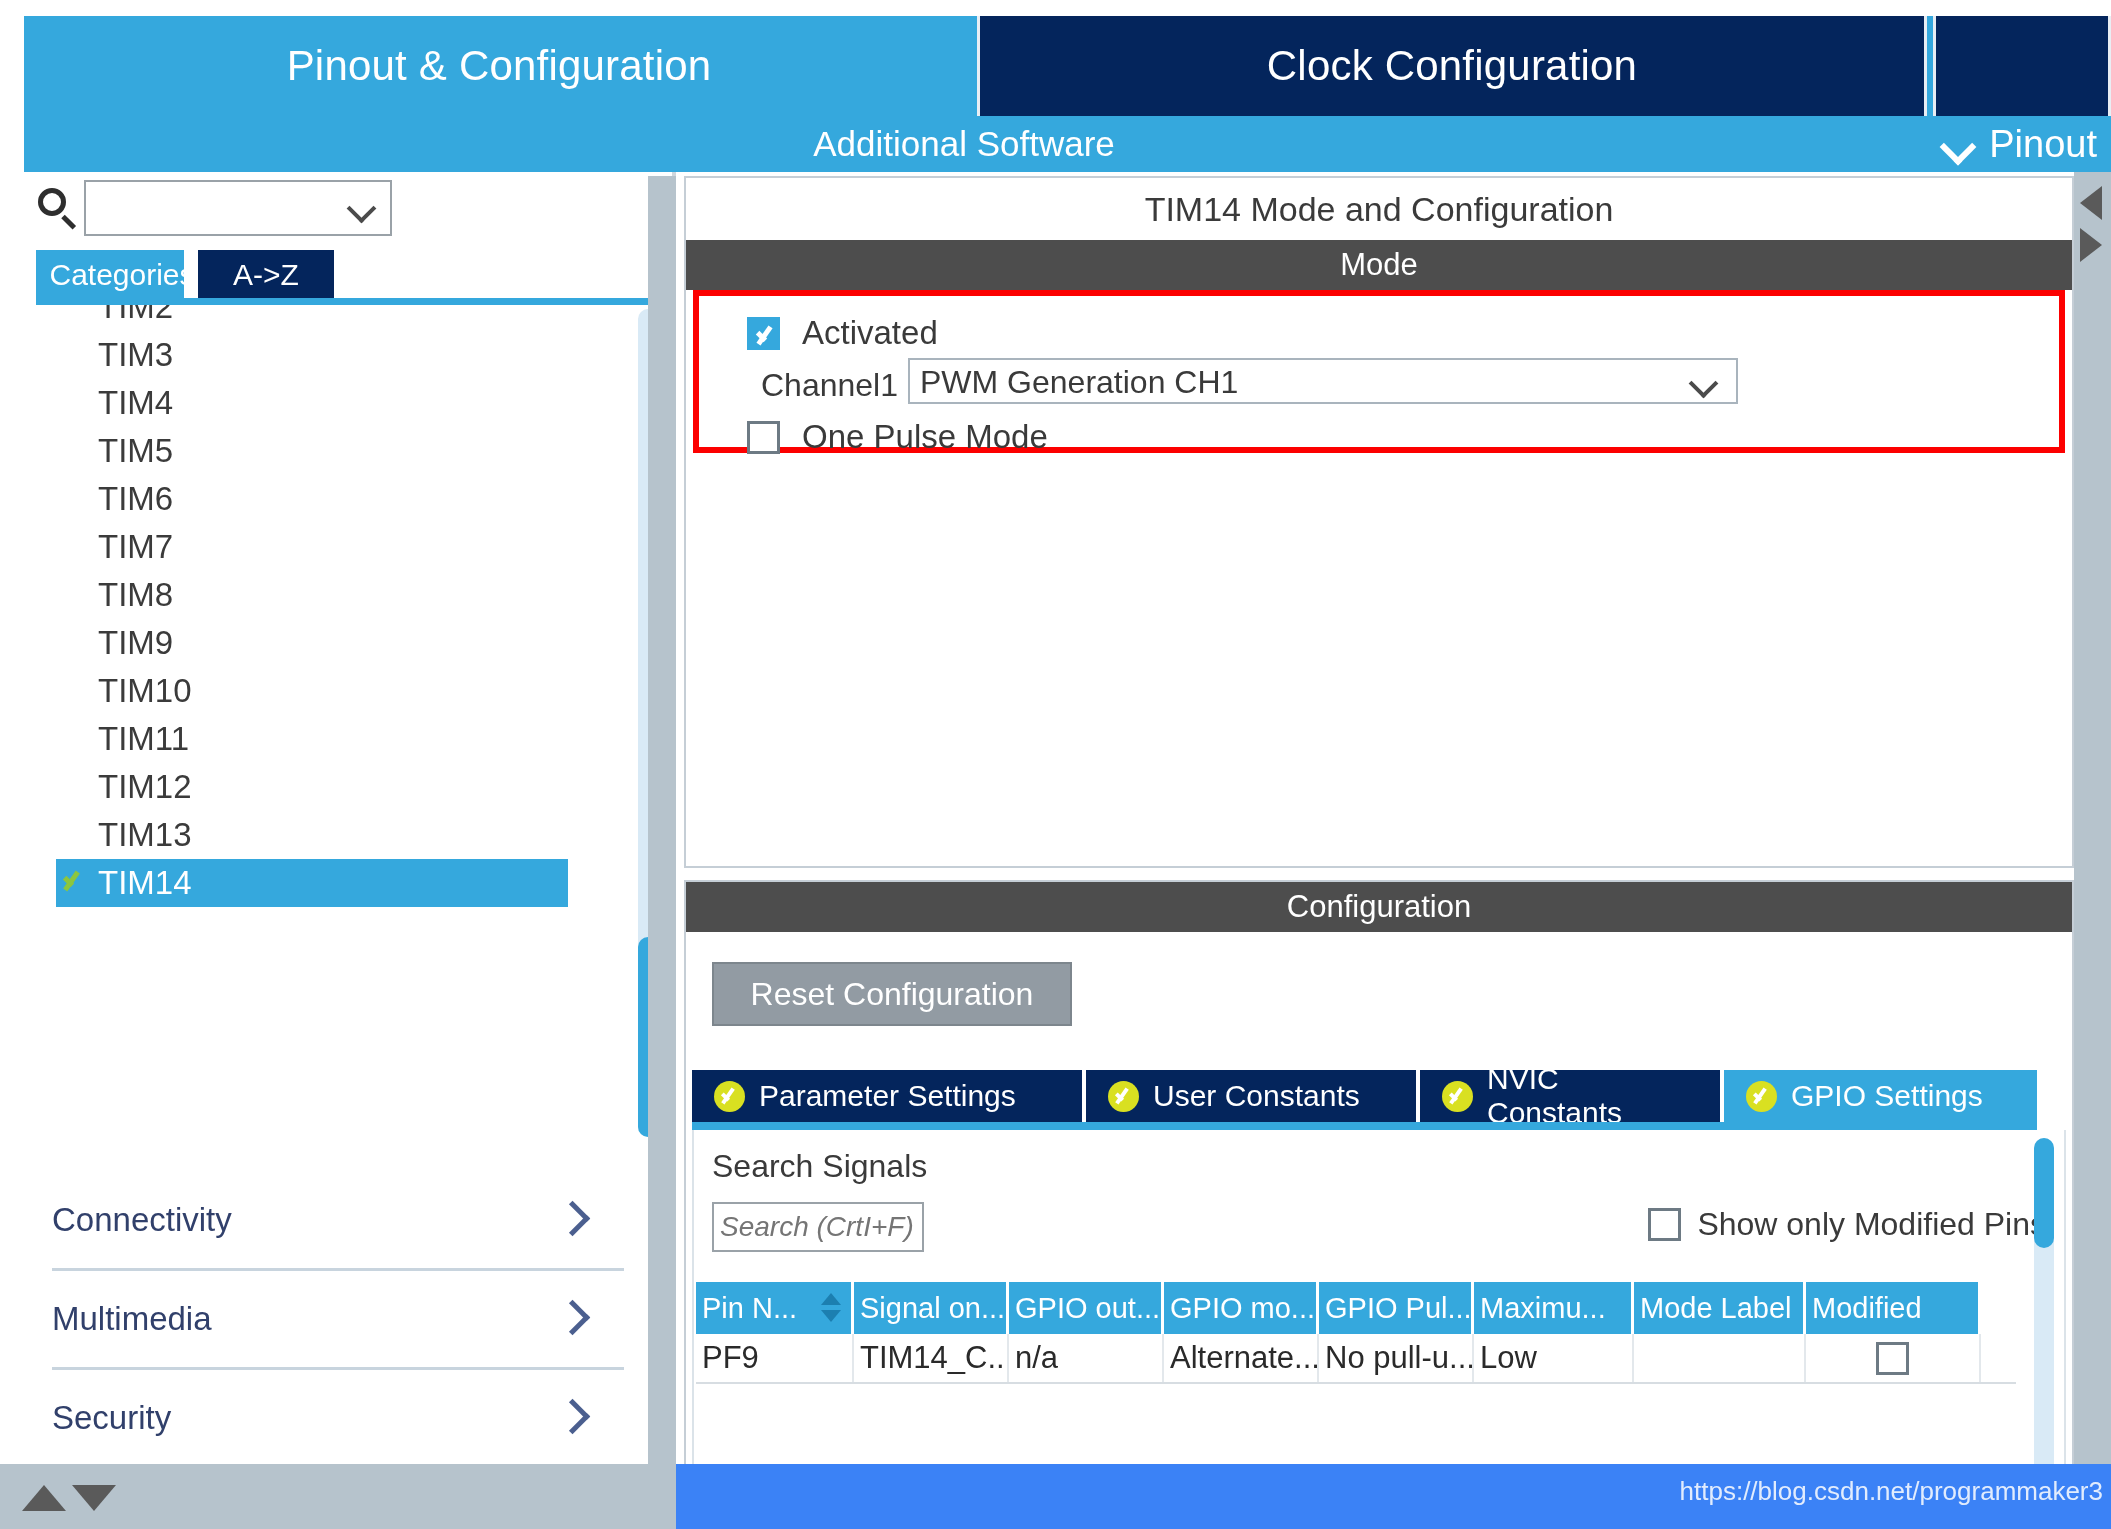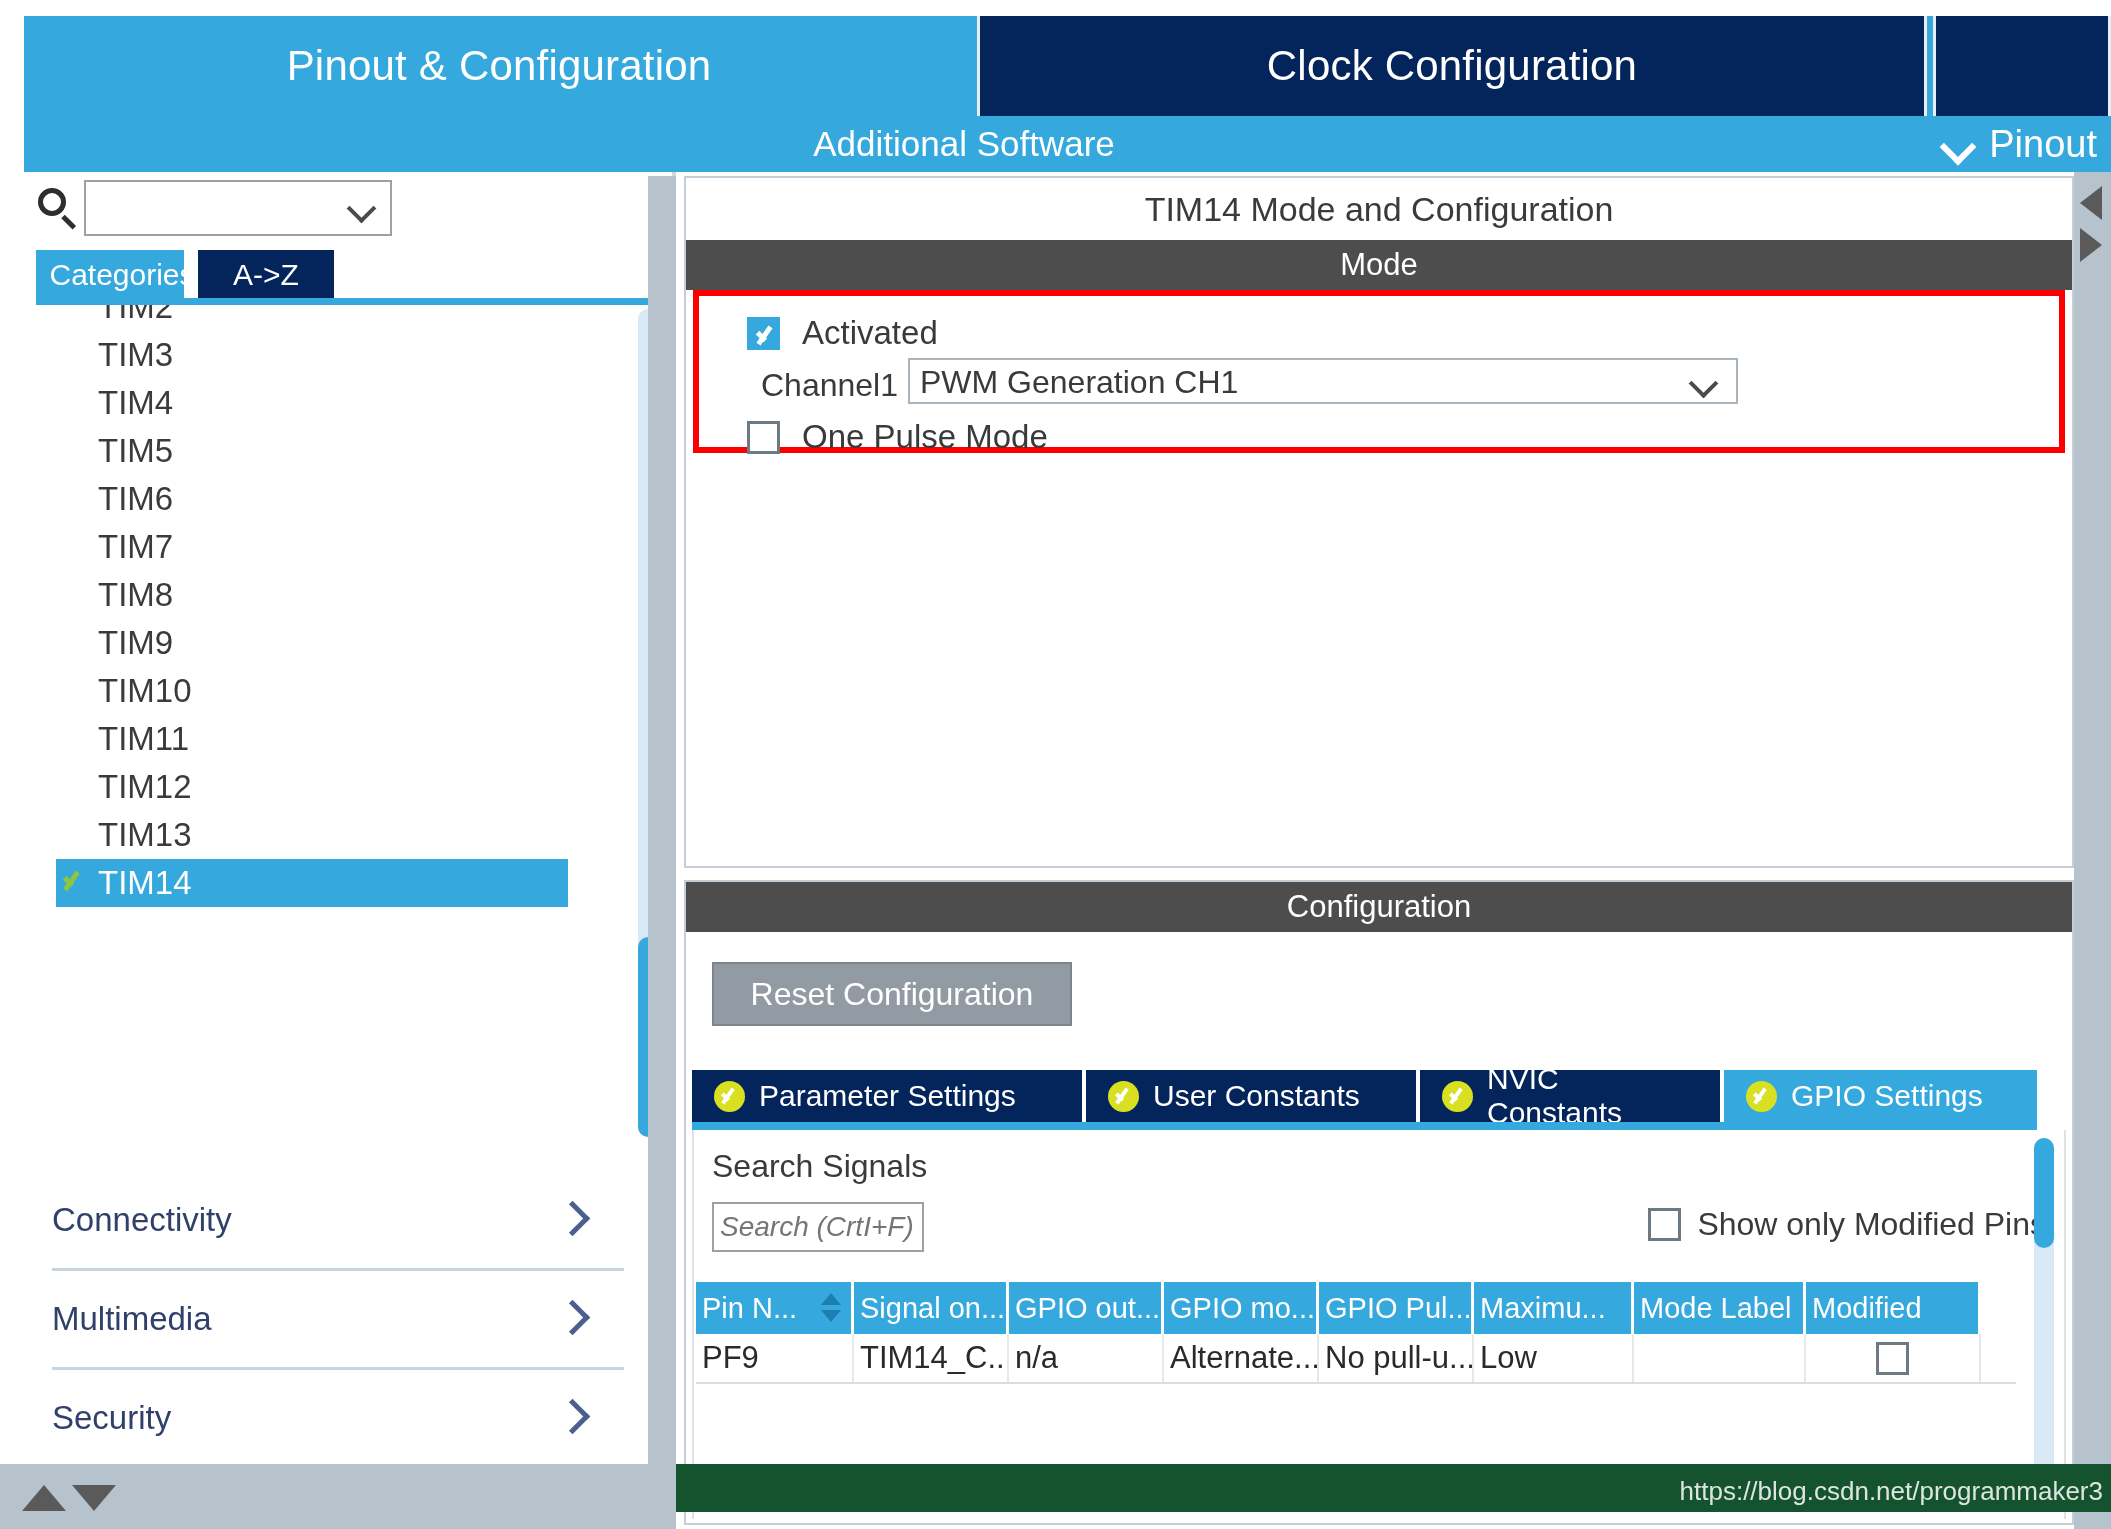--- a/index.html
+++ b/index.html
@@ -305,21 +305,21 @@
   .rp-arrow{position:absolute;left:1404px;width:0;height:0;}
   .rp-arrow.left{
     top:14px;border-top:17px solid transparent;border-bottom:17px solid transparent;
     border-right:22px solid #5a5a5a;
   }
   .rp-arrow.right{
     top:56px;border-top:17px solid transparent;border-bottom:17px solid transparent;
     border-left:22px solid #5a5a5a;
   }
   .bottombar{
-    position:absolute;left:676px;top:1464px;width:1435px;height:48px;background:#14532d;
+    position:absolute;left:676px;top:1464px;width:1435px;height:65px;background:#3b82f6;
   }
   .watermark{
     position:absolute;right:8px;top:12px;font-size:26px;color:#ffffff;opacity:.85;
   }
   .divider-v{
     position:absolute;left:672px;top:172px;width:4px;height:1292px;background:#d0d7dd;
   }
 </style>
 </head>
 <body>

